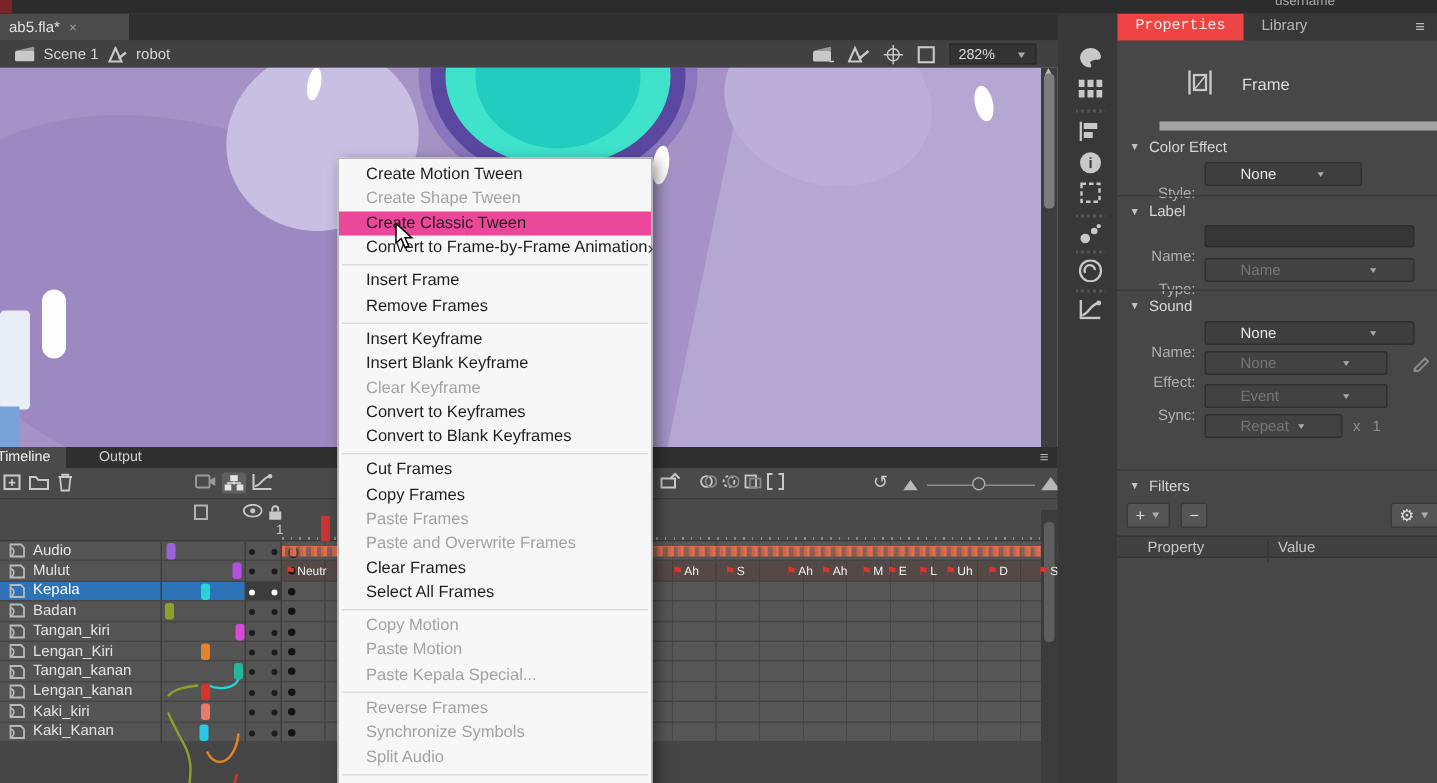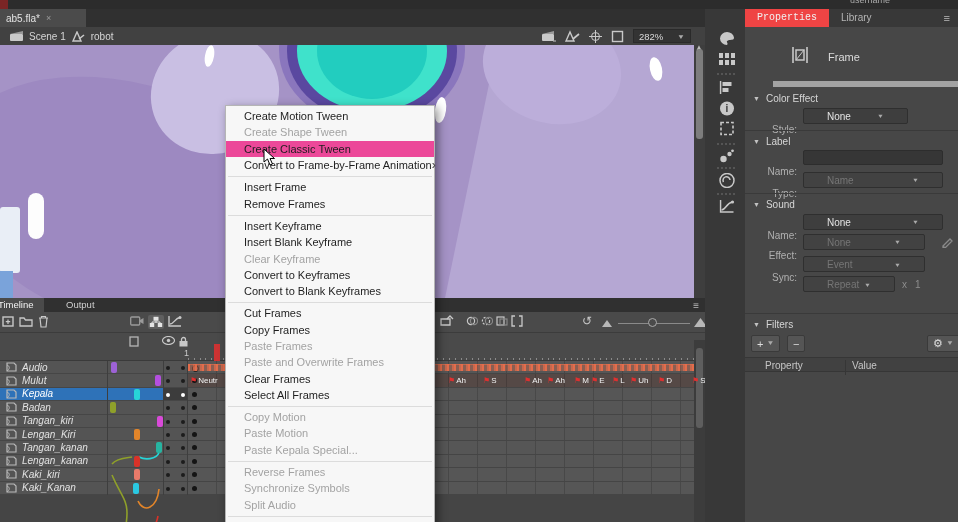--- a/index.html
+++ b/index.html
@@ -104,21 +104,21 @@
   .ruler-num{position:absolute;left:0;top:15px;width:705px;height:12px;}
   .ruler-num .rl{position:absolute;font-size:9px;color:#c9c9c9;transform:translateX(-50%);}
   .ruler-ticks{position:absolute;left:188px;top:25px;width:517px;height:2px;
        background:repeating-linear-gradient(90deg,#8a8a8a 0 1px,transparent 1px 5.8px);}
   .rstart{position:absolute;left:184px;top:15px;font-size:9px;color:#c9c9c9;}
   .playhead{position:absolute;left:214px;top:11px;width:6px;height:17px;background:#c33;}
   .playline{position:absolute;left:216px;top:28px;width:2px;height:13px;background:#c33;}
 
   .layer-col{position:absolute;left:0;top:63px;width:188px;height:134px;}
   .l-row{position:relative;height:13.4px;background:#545454;border-bottom:1px solid #464646;
-         display:flex;align-items:center;font-style:italic;}
+         display:flex;align-items:center;}
   .l-row.selected{background:linear-gradient(90deg,#2e72b8 0 163px,#3c3c3c 163px);}
   .l-icon{margin-left:6px;}
   .l-name{font-size:10px;color:#e2e2e2;margin-left:5px;white-space:nowrap;}
   .l-row.selected .l-name{color:#fff;}
   .swatch{position:absolute;left:var(--sx);top:1px;width:6px;height:11px;background:var(--sw);border-radius:2px;z-index:3;}
   .dot{position:absolute;width:4px;height:4px;border-radius:50%;background:#1c1c1c;top:5px;}
   .d1{left:166px;} .d2{left:181px;}
   .l-row.selected .dot{background:#fff;}
   .col-sep{position:absolute;top:63px;width:1px;height:134px;background:#3e3e3e;}
 

